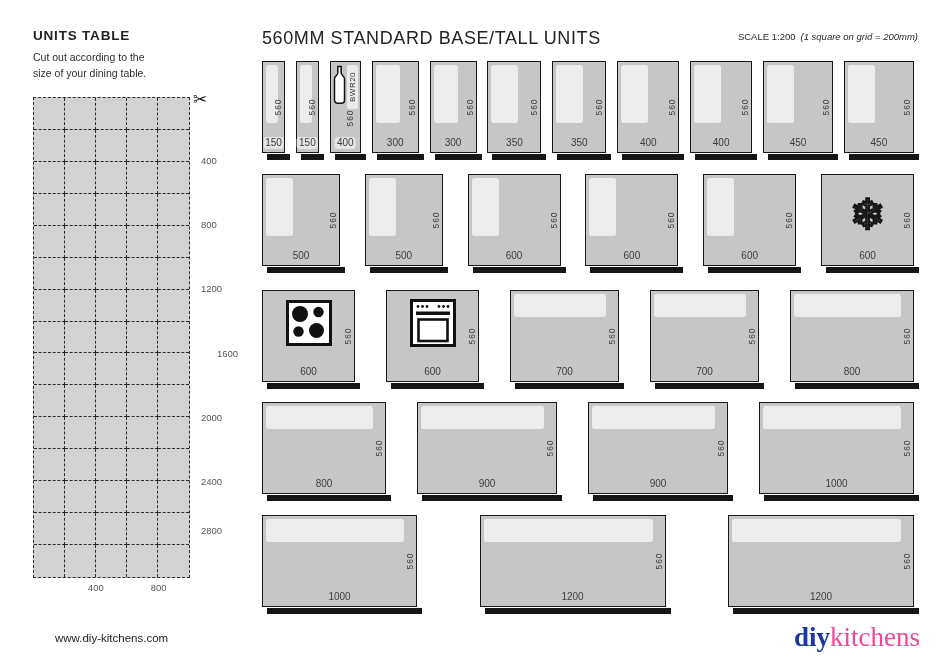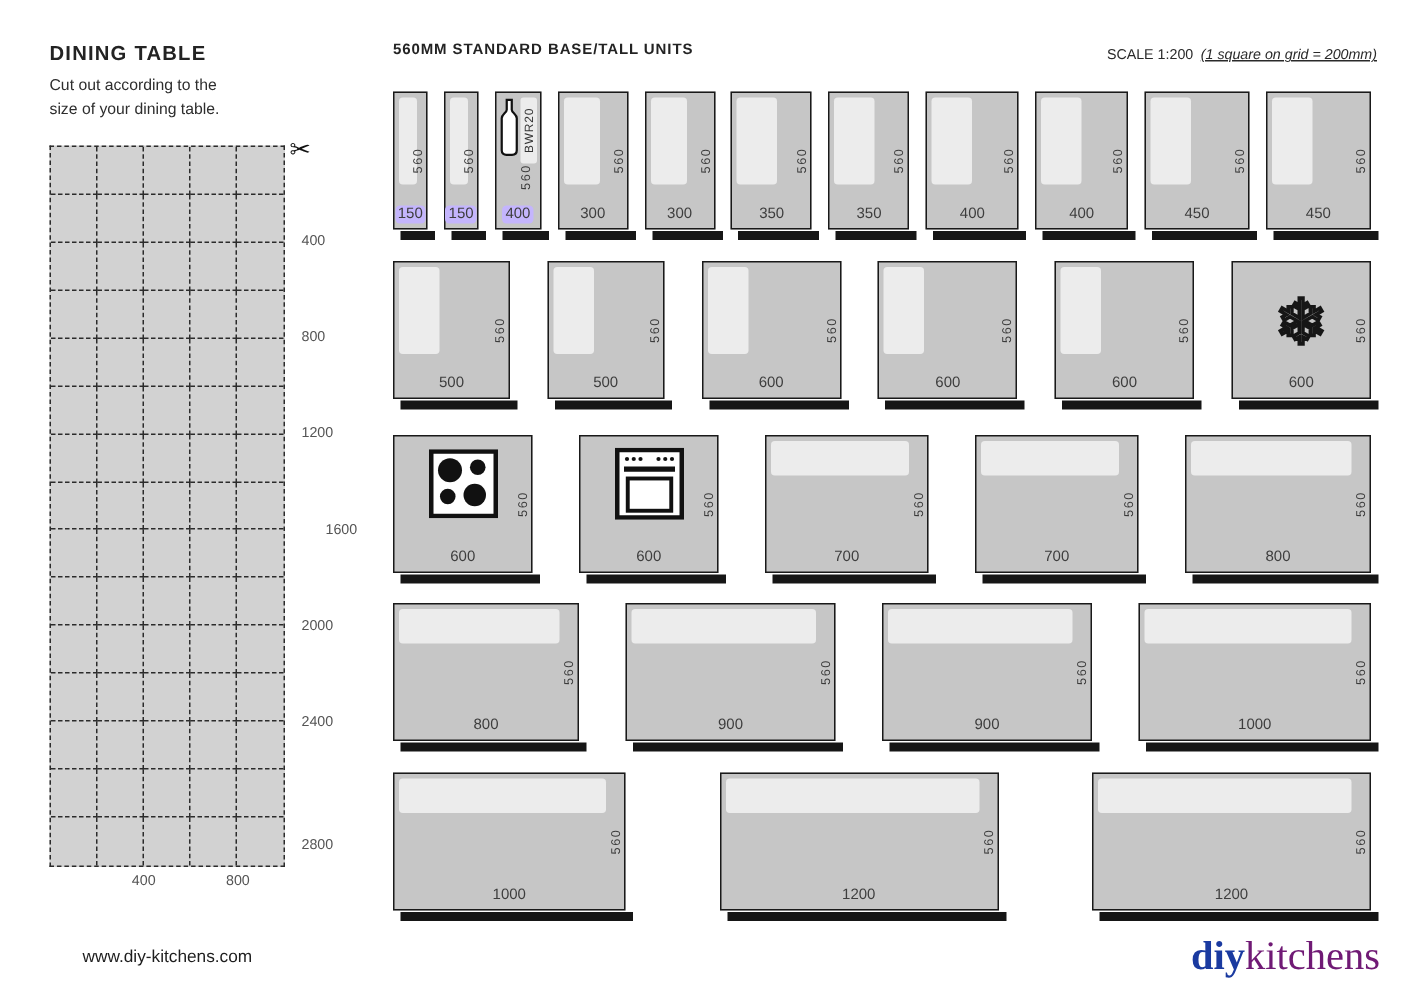--- a/index.html
+++ b/index.html
@@ -22,23 +22,23 @@
   .grid-cell { border-right: 1px dashed #2b2b2b; border-bottom: 1px dashed #2b2b2b; }
   .grid-cell.lc { border-right: none; }
   .grid-cell.lr { border-bottom: none; }
 
   #scissors { left: 193px; top: 89px; font-size: 17px; color: #111; }
 
   .side-label   { position: absolute; left: 201px; font-size: 9.5px; color: #555; }
   .bottom-label { position: absolute; top: 582px; font-size: 9.5px; color: #555; transform: translateX(-50%); }
 
   
-  #units-title { left: 262px; top: 28px; font-size: 10px; font-weight: bold; letter-spacing: .6px; }
+  #units-title { left: 262px; top: 28px; font-size: 18px; font-weight: normal; letter-spacing: .6px; }
   #scale-line  { right: 32px; top: 31px; font-size: 9.5px; color: #2a2a2a; }
-  #scale-line .note { font-style: italic; margin-left: 5px; text-decoration: underline; }
+  #scale-line .note { font-style: italic; margin-left: 5px; }
 
   .unit-row { position: absolute; left: 262px; width: 652px; display: flex; justify-content: space-between; }
 
   .unit {
     position: relative; height: 92px;
     background: #c6c6c6; border: 1.6px solid #191919;
   }
   .unit .shadow { position: absolute; left: 4px; right: -6px; bottom: -8px; height: 6px; background: #161616; }
 
   .door   { position: absolute; left: 3px; top: 3px; height: 58px; background: #ececec; border-radius: 2.5px; }
@@ -48,46 +48,46 @@
     position: absolute; right: 1px; top: 50%;
     transform: translateY(-50%) rotate(180deg); writing-mode: vertical-rl;
     font-size: 8.5px; letter-spacing: 1px; color: #3b3b3b; white-space: nowrap;
   }
   .unit-wine .depth { top: 62%; right: 5px; }
 
   .wlabel {
     position: absolute; bottom: 3px; left: 50%; transform: translateX(-50%);
     font-size: 10px; color: #3d3d3d; white-space: nowrap; line-height: 1.2;
   }
-  .wlabel.boxed { background: #c4b5fd; border-radius: 3px; padding: 0 2px; }
+  .wlabel.boxed { background: #e5e5e5; border-radius: 3px; padding: 0 2px; }
 
   .bottle { position: absolute; left: 2px; top: 3px; width: 13px; height: 40px; }
   .wine-code {
     position: absolute; left: 16px; top: 3px; min-height: 44px;
     writing-mode: vertical-rl; transform: rotate(180deg); text-align: center;
     background: #ececec; border-radius: 2px; font-size: 8px; letter-spacing: .5px;
     color: #333; padding: 2px 1px;
   }
 
   .snowflake {
     position: absolute; left: 50%; top: 44%; transform: translate(-50%,-50%);
     font-size: 42px; color: #ffffff; -webkit-text-stroke: 2.4px #161616; line-height: 1;
   }
   .appliance { position: absolute; left: 50%; top: 38%; transform: translate(-50%,-50%); }
 
   
   #footer-url { left: 33px; top: 632px; font-size: 11.5px; color: #1d1d1d; margin-left: 22px; }
   #logo { right: 30px; top: 622px; font-family: "Liberation Serif", serif; font-size: 27px; }
   #logo .b { font-weight: bold; color: #1a3aa0; }
-  #logo .l { color: #701a75; }
+  #logo .l { color: #ec4899; }
 </style>
 </head>
 <body>
 
-<div class="abs" id="dining-title">DINING TABLE</div>
+<div class="abs" id="dining-title">UNITS TABLE</div>
 <div class="abs" id="dining-sub">
   <div>Cut out according to the</div>
   <div>size of your dining table.</div>
 </div>
 
 <div class="abs" id="dining-grid">
     <div class="grid-cell"></div>
     <div class="grid-cell"></div>
     <div class="grid-cell"></div>
     <div class="grid-cell"></div>
@@ -164,21 +164,21 @@
     <div class="grid-cell lc lr"></div>
   </div>
 <div class="abs" id="scissors">✂</div>
 <div id="side-labels">
     <div class="side-label" style="top: 155.133px;">400</div>
     <div class="side-label" style="top: 219.267px;">800</div>
     <div class="side-label" style="top: 283.4px;">1200</div>
     <div class="side-label" style="top: 347.533px; margin-left: 16px;">1600</div>
     <div class="side-label" style="top: 411.667px;">2000</div>
     <div class="side-label" style="top: 475.8px;">2400</div>
-    <div class="side-label" style="top: 558px;">2800</div>
+    <div class="side-label" style="top: 525px;">2800</div>
   </div>
 <div id="bottom-labels">
     <div class="bottom-label" style="left: 95.8px;">400</div>
     <div class="bottom-label" style="left: 158.6px;">800</div>
   </div>
 
 <div class="abs" id="units-title">560MM STANDARD BASE/TALL UNITS</div>
 <div class="abs" id="scale-line">
   <span>SCALE 1:200</span><span class="note">(1 square on grid = 200mm)</span>
 </div>

